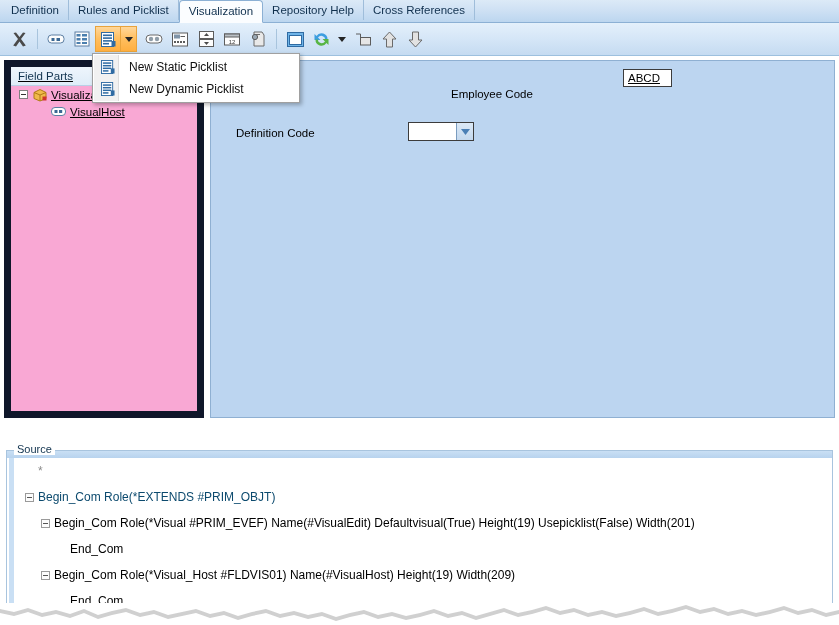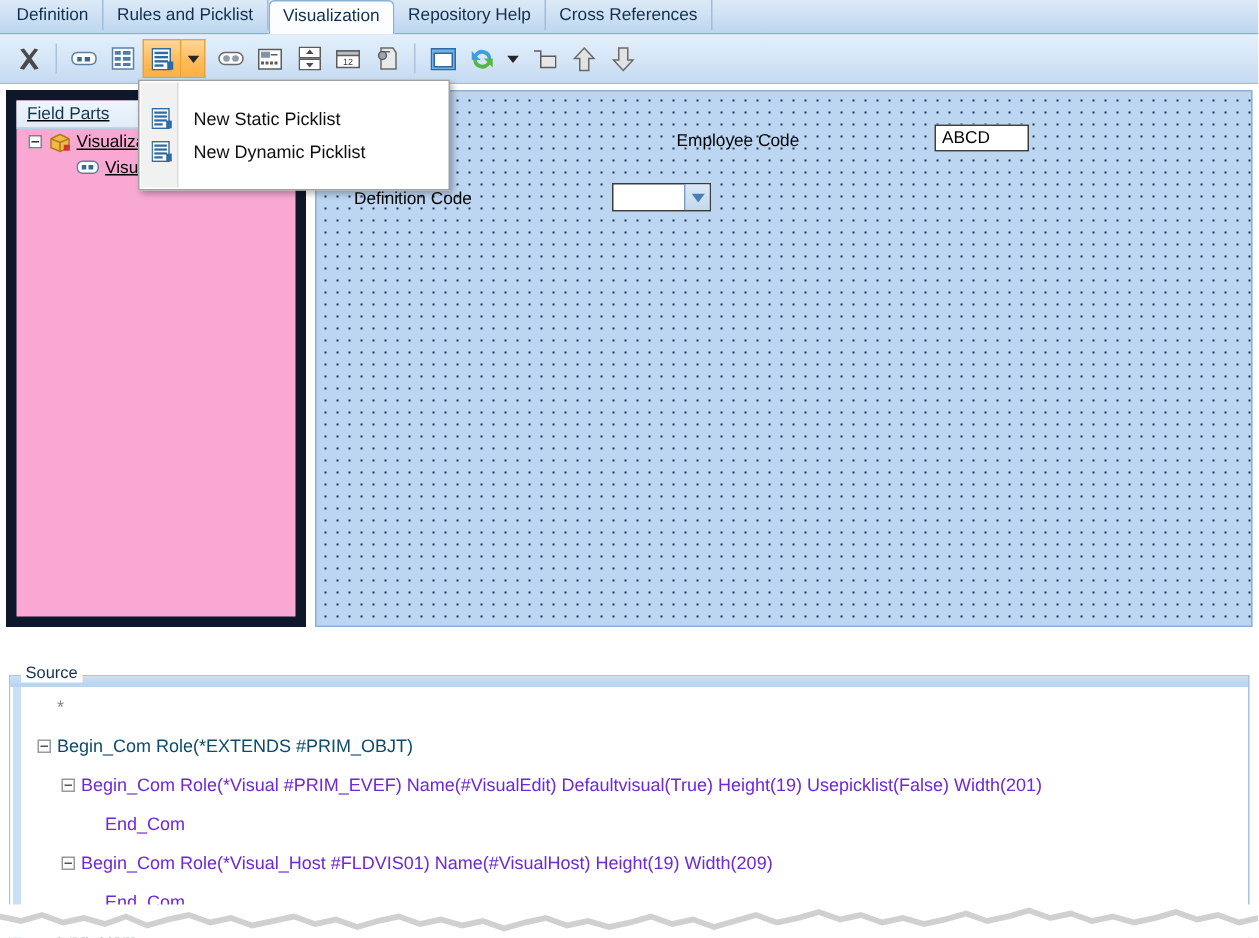--- a/index.html
+++ b/index.html
@@ -93,21 +93,21 @@
 
   
   #picklist-menu {
     position: absolute;
     left: 92px; top: 53px;
     width: 208px;
     background: #ffffff;
     border: 1px solid #a0a0a0;
     box-shadow: 2px 2px 4px rgba(0,0,0,0.28);
     z-index: 50;
-    padding: 14px 0;
+    padding: 2px 0;
     box-sizing: border-box;
   }
   #picklist-menu .menu-gutter {
     position: absolute;
     left: 1px; top: 1px;
     width: 24px; bottom: 1px;
     background: #f1f1f1;
     border-right: 1px solid #dcdcdc;
   }
   .menu-item {
@@ -279,21 +279,21 @@
   .src-line {
     position: relative;
     height: 26px;
     display: flex;
     align-items: center;
     font-family: "Liberation Sans", sans-serif;
     font-size: 12px;
     white-space: nowrap;
   }
   .src-blue { color: #0c4a6e; }
-  .src-red  { color: #6d28d9; }
+  .src-red  { color: #000000; }
   .src-gray { color: #8a8a8a; }
   .src-expander {
     width: 9px; height: 9px;
     border: 1px solid #9a9a9a;
     background: #fcfcfc;
     position: relative;
     margin-right: 4px;
     flex: 0 0 9px;
     box-sizing: border-box;
   }
@@ -473,21 +473,21 @@
             <rect x="8" y="4" width="3.2" height="3" fill="#3a6894"></rect>
           </svg>
         </span>
         <span>VisualHost</span>
       </div>
     </div>
 </div>
 
 <div id="design-canvas">
     <div class="canvas-label" style="left: 240px; top: 27px;">Employee Code</div>
-    <div class="canvas-input" style="left: 412px; top: 22px; width: 63px; height: 18px;">ABCD</div>
+    <div class="canvas-input" style="left: 412px; top: 8px; width: 49px; height: 18px; text-decoration: underline;">ABCD</div>
     <div class="canvas-label" style="left: 25px; top: 66px;">Definition Code</div>
     <div class="canvas-combo" style="left: 197px; top: 61px; width: 66px; height: 19px;">
       <div class="combo-text"></div>
       <div class="combo-btn">
         <svg width="9" height="6" viewBox="0 0 9 6">
           <path d="M0 0 L9 0 L4.5 6 Z" fill="#4a7fb5"></path>
         </svg>
       </div>
     </div>
   </div>

